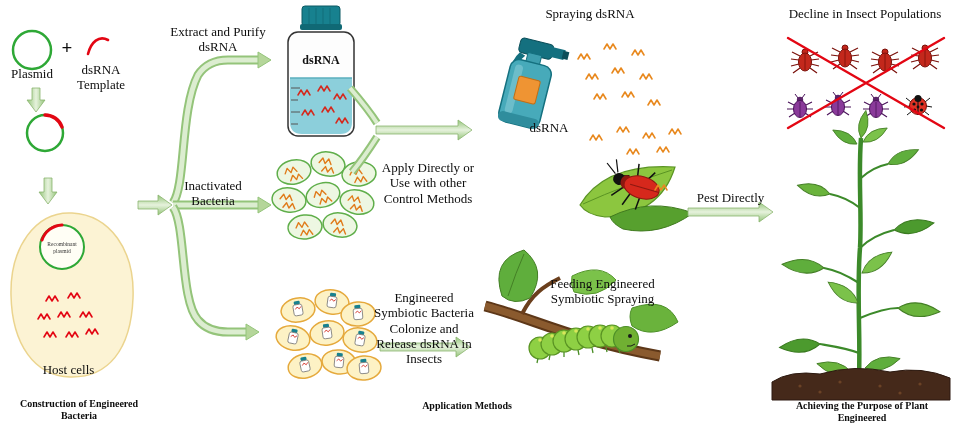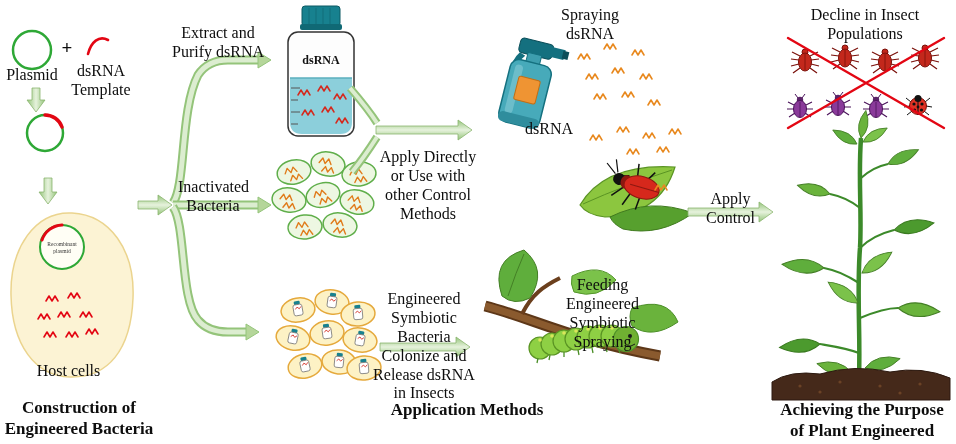--- a/index.html
+++ b/index.html
@@ -1,21 +1,21 @@
 <!DOCTYPE html>
 <html><head>
 <meta charset="utf-8">
 <style>
   *{margin:0;padding:0;box-sizing:border-box}
   html,body{background:#ffffff}
   #stage{position:relative;width:956px;height:444px;background:#fff;overflow:hidden;
          font-family:"Liberation Serif",serif;color:#0d0d0d}
   svg.gfx{position:absolute;left:0;top:0}
-  .lbl{position:absolute;font-size:16px;line-height:1.18;text-align:center;color:#0d0d0d}
-  .heading{font-weight:bold;font-size:17px;line-height:1.22}
+  .lbl{position:absolute;font-size:13px;line-height:1.18;text-align:center;color:#0d0d0d}
+  .heading{font-weight:bold;font-size:10px;line-height:1.22}
   .plus{font-size:19px;font-weight:bold;line-height:1}
 </style>
 </head>
 <body>
 
 <div id="stage">
 
 <svg class="gfx" width="956" height="444" viewBox="0 0 956 444">
   <defs>
     <linearGradient id="agh" x1="0" y1="0" x2="0" y2="1">
@@ -339,25 +339,25 @@
 </svg>
 
 <div class="lbl" style="left:2px;top:66px;width:60px">Plasmid</div>
 <div class="lbl plus" style="left:56px;top:38px;width:22px">+</div>
 <div class="lbl" style="left:70px;top:62px;width:62px">dsRNA Template</div>
 <div class="lbl" style="left:26px;top:362px;width:85px">Host cells</div>
 <div class="lbl heading" style="left:4px;top:398px;width:150px">Construction of Engineered Bacteria</div>
 
 <div class="lbl" style="left:178px;top:178px;width:70px">Inactivated Bacteria</div>
 <div class="lbl" style="left:168px;top:24px;width:100px">Extract and Purify dsRNA</div>
-<div class="lbl" style="left:378px;top:148px;width:100px">Apply Directly or Use with other Control Methods</div>
+<div class="lbl" style="left:378px;top:160px;width:100px">Apply Directly or Use with other Control Methods</div>
 <div class="lbl" style="left:370px;top:290px;width:108px">Engineered Symbiotic Bacteria Colonize and Release dsRNA in Insects</div>
 <div class="lbl heading" style="left:382px;top:400px;width:170px">Application Methods</div>
 
 <div class="lbl" style="left:540px;top:6px;width:100px">Spraying dsRNA</div>
 <div class="lbl" style="left:524px;top:120px;width:50px">dsRNA</div>
 <div class="lbl" style="left:545px;top:276px;width:115px">Feeding Engineered Symbiotic Spraying</div>
 
 <div class="lbl" style="left:780px;top:6px;width:170px">Decline in Insect Populations</div>
-<div class="lbl" style="left:688px;top:190px;width:85px">Apply Control</div>
+<div class="lbl" style="left:688px;top:190px;width:85px">Pest Directly</div>
 <div class="lbl heading" style="left:772px;top:400px;width:180px">Achieving the Purpose of Plant Engineered</div>
 
 </div>
 
 </body></html>

